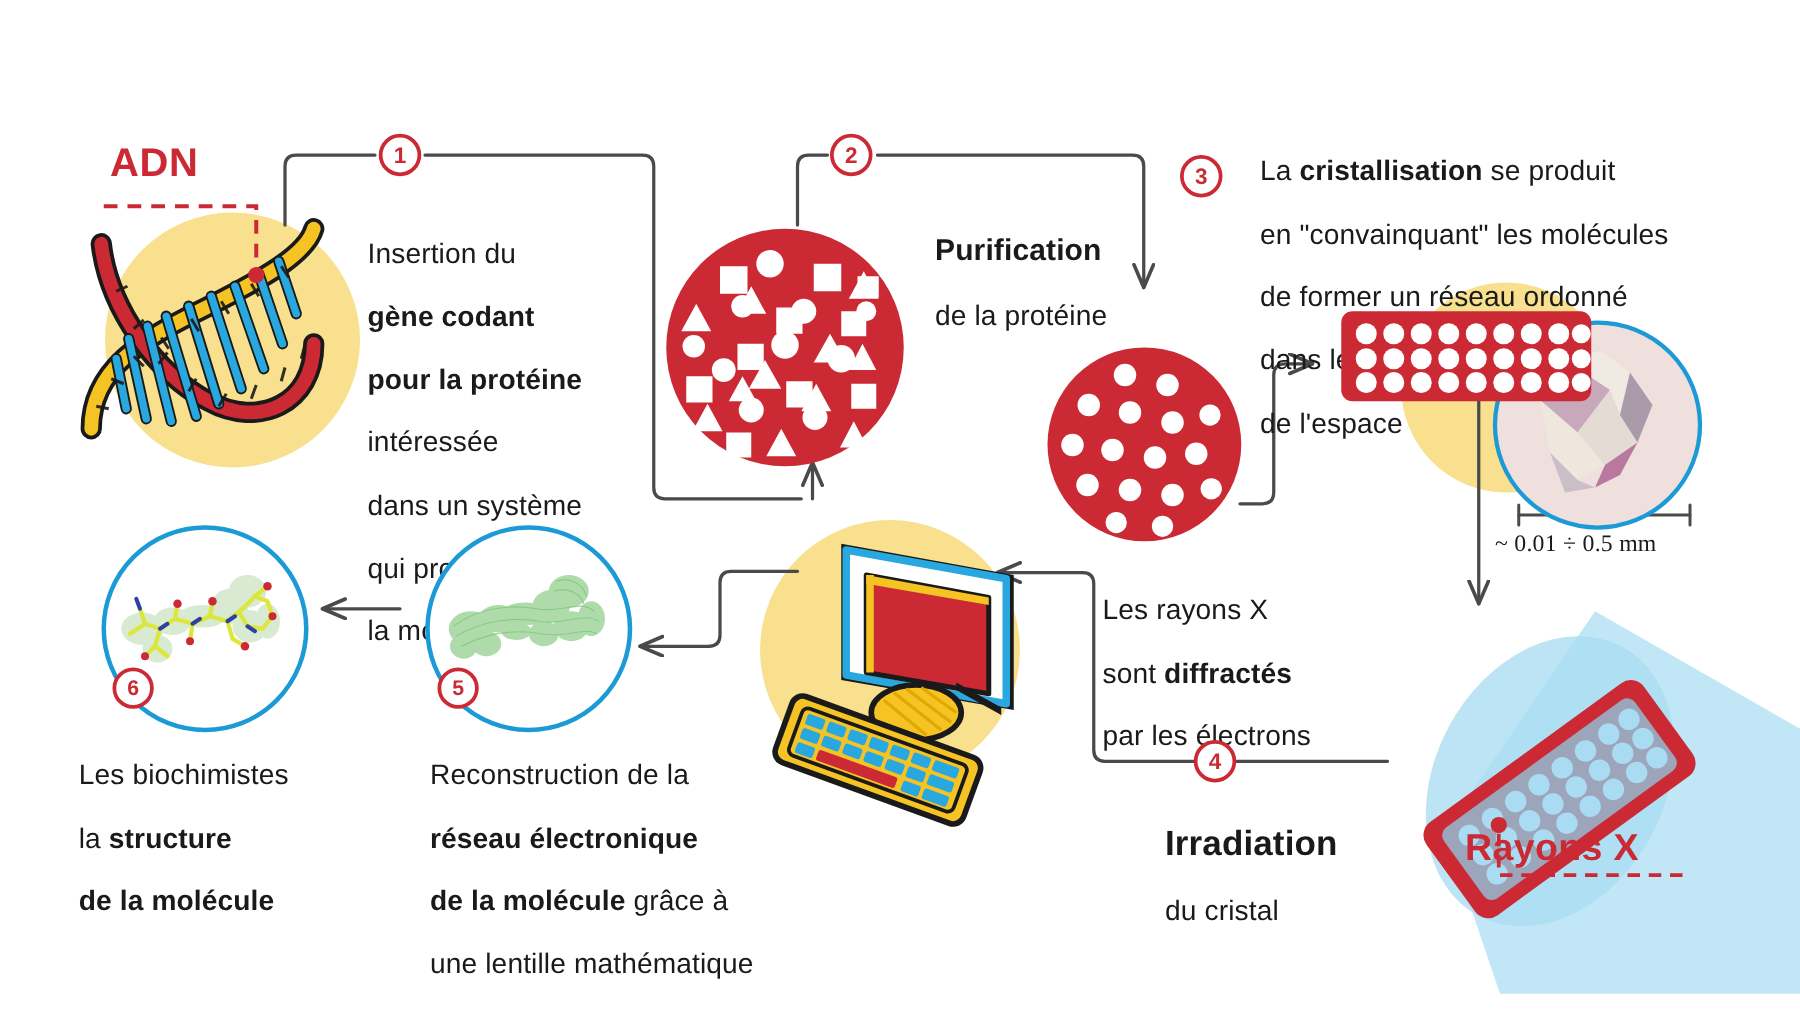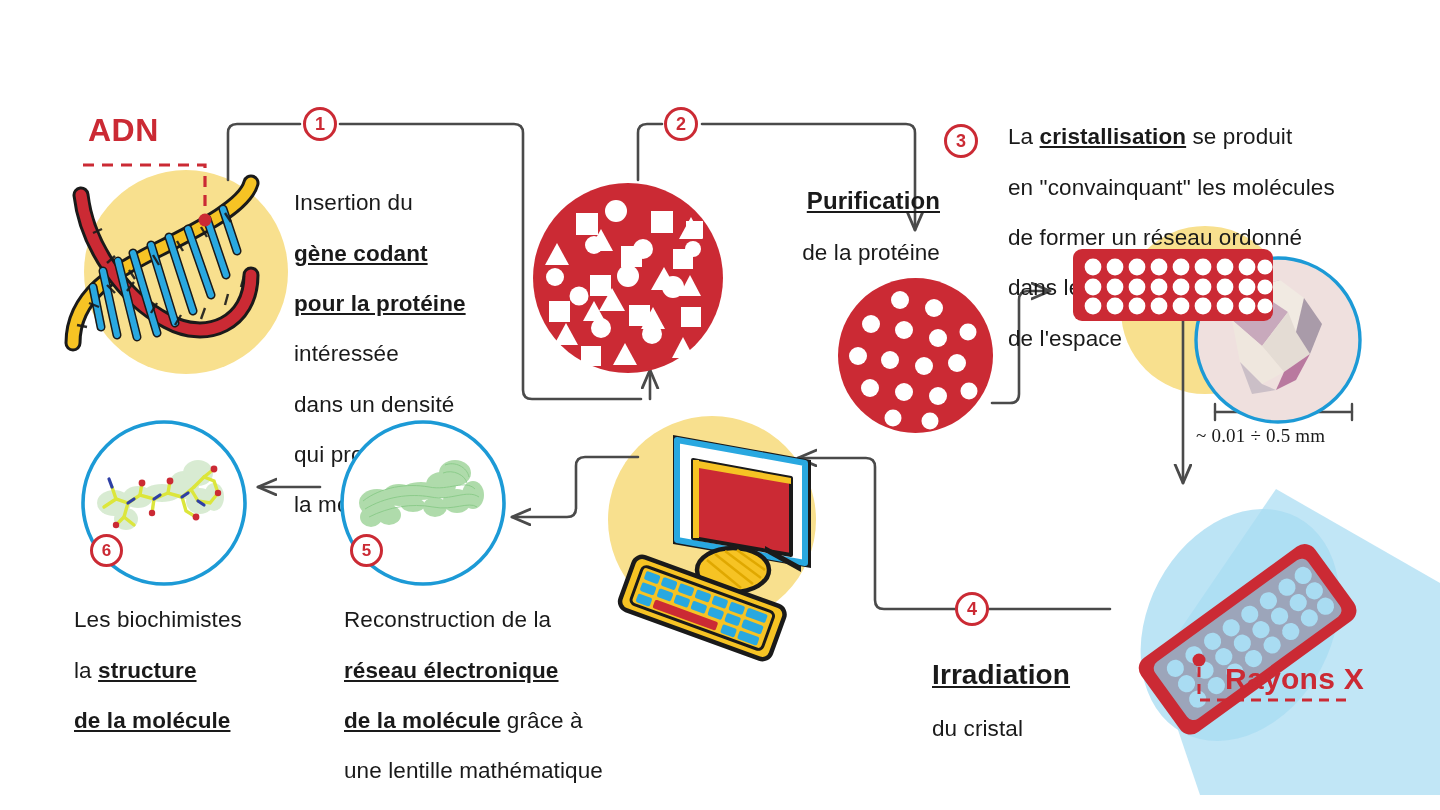--- a/index.html
+++ b/index.html
@@ -8,21 +8,21 @@
     font-family:"Liberation Sans","DejaVu Sans",sans-serif;
     color:#1a1a1a;
   }
   #stage{position:absolute;inset:0;width:1440px;height:810px;}
   .abs{position:absolute;}
   svg{display:block;overflow:visible;}
 
   
   .txt{position:absolute;line-height:1.12;white-space:pre-line;}
   .t-step{font-size:22.5px;letter-spacing:.1px;}
-  .bld{font-weight:bold;text-decoration:underline;}
+  .bld{font-weight:bold;}
 
   .adn-label{
     position:absolute;font-size:32px;font-weight:bold;color:#CB2A34;
     letter-spacing:.5px;
   }
   .rx-label{
     position:absolute;font-size:30px;font-weight:bold;color:#CB2A34;
     letter-spacing:.3px;
   }
   .meas{position:absolute;font-size:19px;color:#1a1a1a;letter-spacing:.2px;font-family:Liberation Serif, serif;}
@@ -137,21 +137,21 @@
   <svg class="abs" style="left:80px;top:150px" width="170" height="90">
     <path d="M3,15 L125,15 L125,62" fill="none" stroke="#CB2A34" stroke-width="3.2" stroke-dasharray="11 8" stroke-linecap="butt"></path>
     <circle cx="125" cy="70" r="6.5" fill="#CB2A34"></circle>
   </svg>
 
   <div class="txt t-step" style="left:294px;top:165px;width:250px">
     <div>Insertion du</div>
     <div class="bld">gène codant</div>
     <div class="bld">pour la protéine</div>
     <div>intéressée</div>
-    <div>dans un densité</div>
+    <div>dans un système</div>
     <div>qui produit</div>
     <div>la molécule</div>
   </div>
   <div class="num-badge" style="left:303px;top:107px">1</div>
 
   <svg class="abs" style="left:533px;top:183px" width="190" height="190" viewBox="0 0 190 190">
     <circle cx="95" cy="95" r="95" fill="#CB2A34"></circle>
     <g fill="#ffffff">
       <circle cx="83" cy="28" r="11"></circle>
       <circle cx="110" cy="66" r="10"></circle>
@@ -182,21 +182,21 @@
       <polygon points="79,105 92,128 66,128"></polygon>
       <polygon points="33,140 45,162 21,162"></polygon>
       <polygon points="120,124 132,146 108,146"></polygon>
       <polygon points="92,160 104,182 80,182"></polygon>
       <polygon points="157,92 168,113 146,113"></polygon>
       <polygon points="61,118 72,138 50,138"></polygon>
       <polygon points="150,154 161,175 139,175"></polygon>
     </g>
   </svg>
 
-  <div class="txt t-step" style="left:720px;top:163px;width:220px;text-align:right">
+  <div class="txt t-step" style="left:748px;top:163px;width:220px;text-align:left">
     <div class="bld" style="font-size:24px">Purification</div>
     <div>de la protéine</div>
   </div>
   <div class="num-badge" style="left:664px;top:107px">2</div>
 
   <svg class="abs" style="left:838px;top:278px" width="155" height="155" viewBox="0 0 155 155">
     <circle cx="77.5" cy="77.5" r="77.5" fill="#CB2A34"></circle>
     <g fill="#ffffff">
       <circle cx="62" cy="22" r="9"></circle>
         <circle cx="96" cy="30" r="9"></circle>
@@ -306,22 +306,27 @@
           <circle cx="184" cy="205" r="8.6"></circle>
           <circle cx="207" cy="205" r="8.6"></circle>
         <circle cx="230" cy="205" r="8.6"></circle>
           <circle cx="250" cy="205" r="8.6"></circle>
       </g>
     </g>
 
     <path d="M119,212 L119,245 L272,245" fill="none" stroke="#CB2A34" stroke-width="3" stroke-dasharray="10 7"></path>
     <circle cx="119" cy="205" r="6.5" fill="#CB2A34"></circle>
   </svg>
-  <div class="rx-label" style="left:1225px;top:662px">Rayons X</div>
-
+  <div class="rx-label" style="left:1172px;top:662px">Rayons X</div>
+
+  <div class="txt t-step" style="left:882px;top:450px;width:220px">
+    <div>Les rayons X</div>
+    <div><span>sont </span><span class="bld">diffractés</span></div>
+    <div>par les électrons</div>
+  </div>
 
   <div class="num-badge" style="left:955px;top:592px">4</div>
   <div class="txt t-step" style="left:932px;top:634px;width:200px">
     <div class="bld" style="font-size:28px">Irradiation</div>
     <div>du cristal</div>
   </div>
 
   <svg class="abs" style="left:615px;top:420px" width="230" height="220" viewBox="0 0 230 220">
 
     <g>
@@ -436,19 +441,19 @@
       <circle cx="92" cy="64" r="3.4"></circle>
       <circle cx="118" cy="100" r="3.4"></circle>
       <circle cx="136" cy="52" r="3.4"></circle>
       <circle cx="38" cy="108" r="3.2"></circle>
       <circle cx="74" cy="96" r="3.2"></circle>
       <circle cx="140" cy="76" r="3.2"></circle>
     </g>
   </svg>
   <div class="num-badge sm" style="left:90px;top:534px">6</div>
 
-  <div class="txt t-step" style="left:74px;top:582px;width:260px">
+  <div class="txt t-step" style="left:63px;top:582px;width:260px">
     <div>Les biochimistes</div>
     <div><span>la </span><span class="bld">structure</span></div>
     <div class="bld">de la molécule</div>
   </div>
 
 </div>
 
 </body></html>

